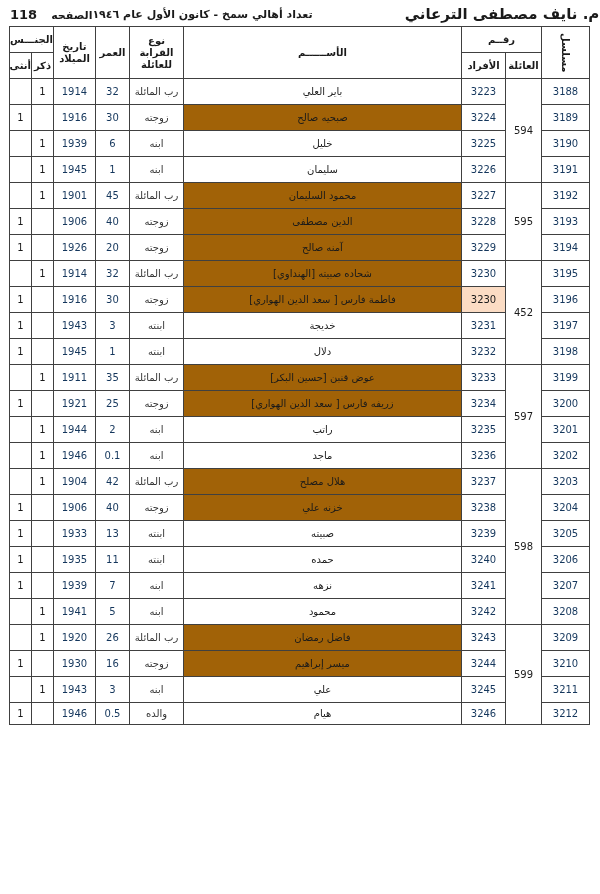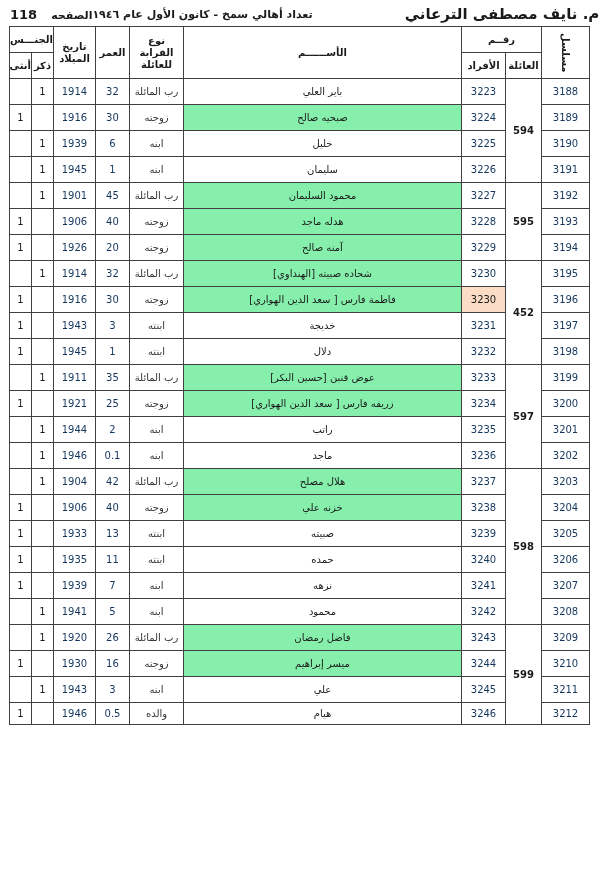--- a/index.html
+++ b/index.html
@@ -108,39 +108,39 @@
   col.c-male    { width: 22px; }
   col.c-female  { width: 22px; }
 
   td.c-serial {
     font-size: 10.5px;
     background: #eef4fa;
     color: #14365c;
   }
   td.c-famgrp {
     font-size: 11px;
-    font-weight: bold;
+    font-weight: normal;
     background: #ffffff;
   }
   td.c-famnum {
     font-size: 10.5px;
     background: #eef4fa;
     color: #14365c;
   }
   td.c-famnum.hl {
     background: #fbdcc4;
     color: #1a1a1a;
   }
   td.c-name {
     font-size: 11.5px;
     text-align: left;
     padding-left: 8px;
     direction: rtl;
   }
-  td.c-name.shaded { background: #86efac; }
+  td.c-name.shaded { background: #a16207; }
   td.c-rel {
     font-size: 9px;
     color: #333333;
   }
   td.c-age {
     font-size: 10px;
     background: #eef4fa;
     color: #14365c;
   }
   td.c-birth {
@@ -254,21 +254,21 @@
           <td class="c-name shaded">محمود السليمان</td>
           <td class="c-rel">رب المائلة</td>
           <td class="c-age">45</td>
           <td class="c-birth">1901</td>
           <td class="c-male">1</td>
           <td class="c-female"></td>
         </tr>
         <tr>
           <td class="c-serial">3193</td>
           <td class="c-famnum">3228</td>
-          <td class="c-name shaded">هدله ماجد</td>
+          <td class="c-name shaded">الدين مصطفى</td>
           <td class="c-rel">زوجته</td>
           <td class="c-age">40</td>
           <td class="c-birth">1906</td>
           <td class="c-male"></td>
           <td class="c-female">1</td>
         </tr>
         <tr>
           <td class="c-serial">3194</td>
           <td class="c-famnum">3229</td>
           <td class="c-name shaded">آمنه صالح</td>

